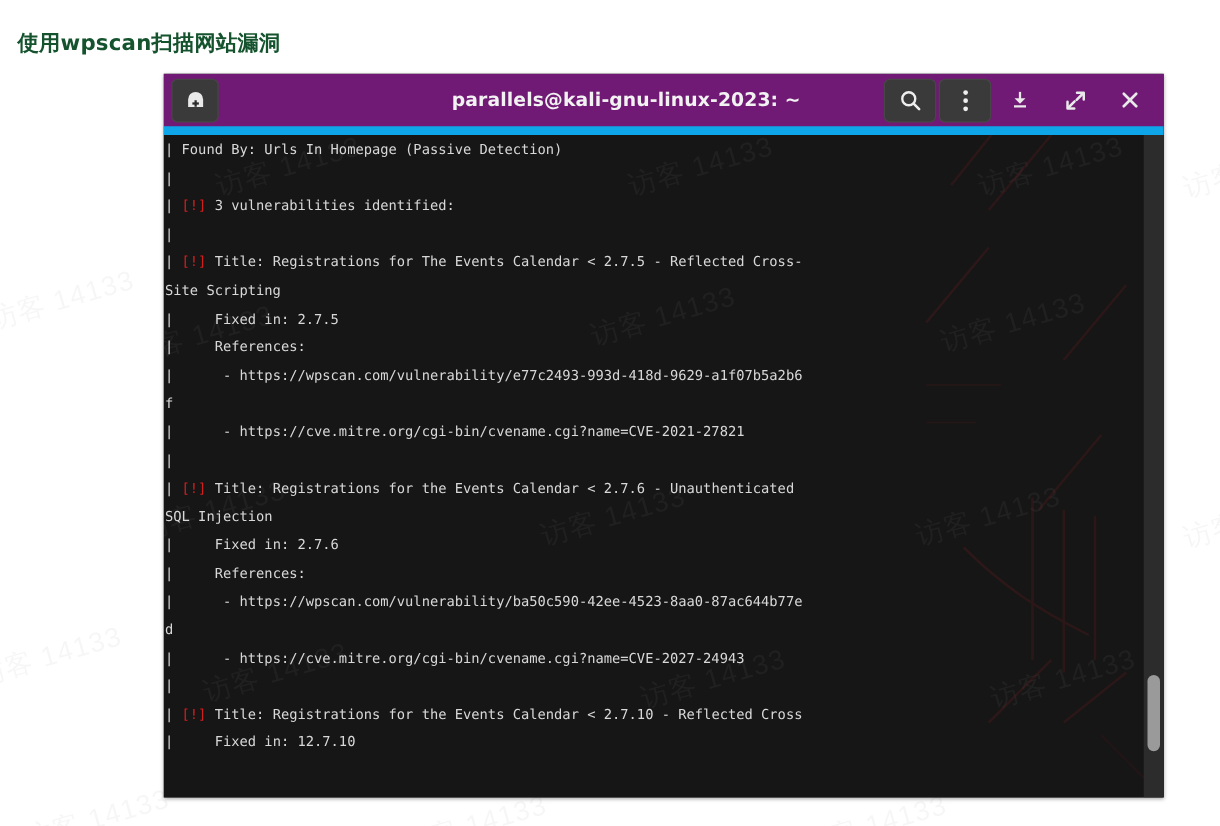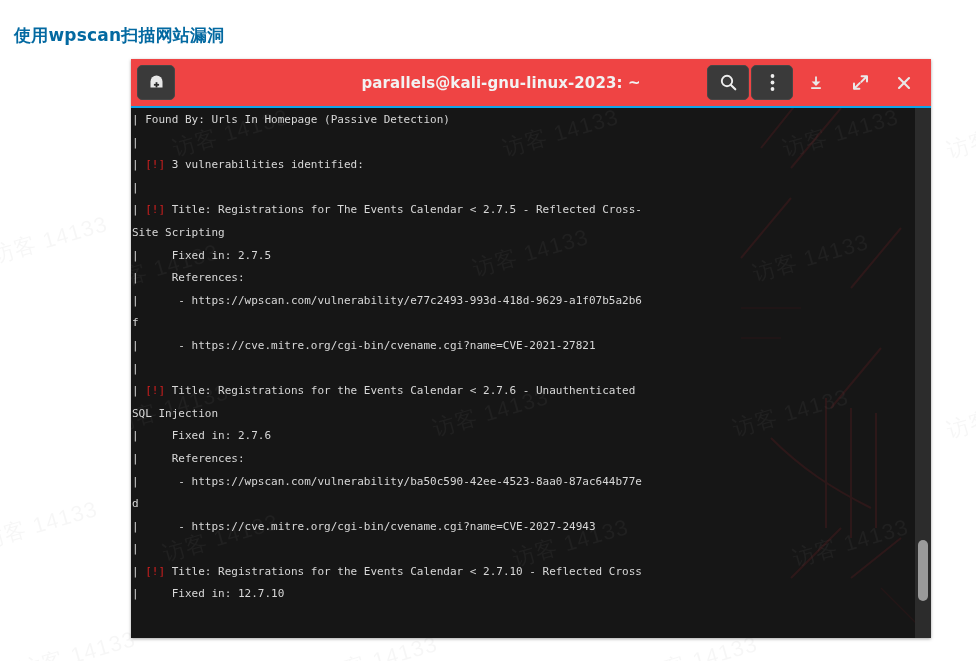--- a/index.html
+++ b/index.html
@@ -30,44 +30,44 @@
     letter-spacing: 1px;
   }
   .wm.dark { color: rgba(255,255,255,0.045); }
 
   
   .article-title {
     position: absolute;
     left: 14px; top: 12px;
     font-size: 17px;
     line-height: 24px;
-    color: #0369a1;
+    color: #14532d;
     font-family: "DejaVu Sans", sans-serif;
     letter-spacing: 0.2px;
     white-space: nowrap;
   }
 
   
   .terminal {
     position: absolute;
     left: 131px; top: 59px;
     width: 800px; height: 579px;
     background: #1b1b1b;
     overflow: hidden;
     box-shadow: 0 1px 3px rgba(0,0,0,0.35);
   }
 
   .titlebar {
     position: relative;
     height: 49px;
-    background: #ef4444;
+    background: #701a75;
     display: flex;
     align-items: center;
     padding: 0 6px;
-    border-bottom: 2px solid #0ea5e9;
+    border-bottom: 7px solid #0ea5e9;
     gap: 24px;
   }
 
   .tb-btn {
     width: 38px; height: 35px;
     border-radius: 5px;
     display: flex;
     align-items: center;
     justify-content: center;
     flex: 0 0 auto;

